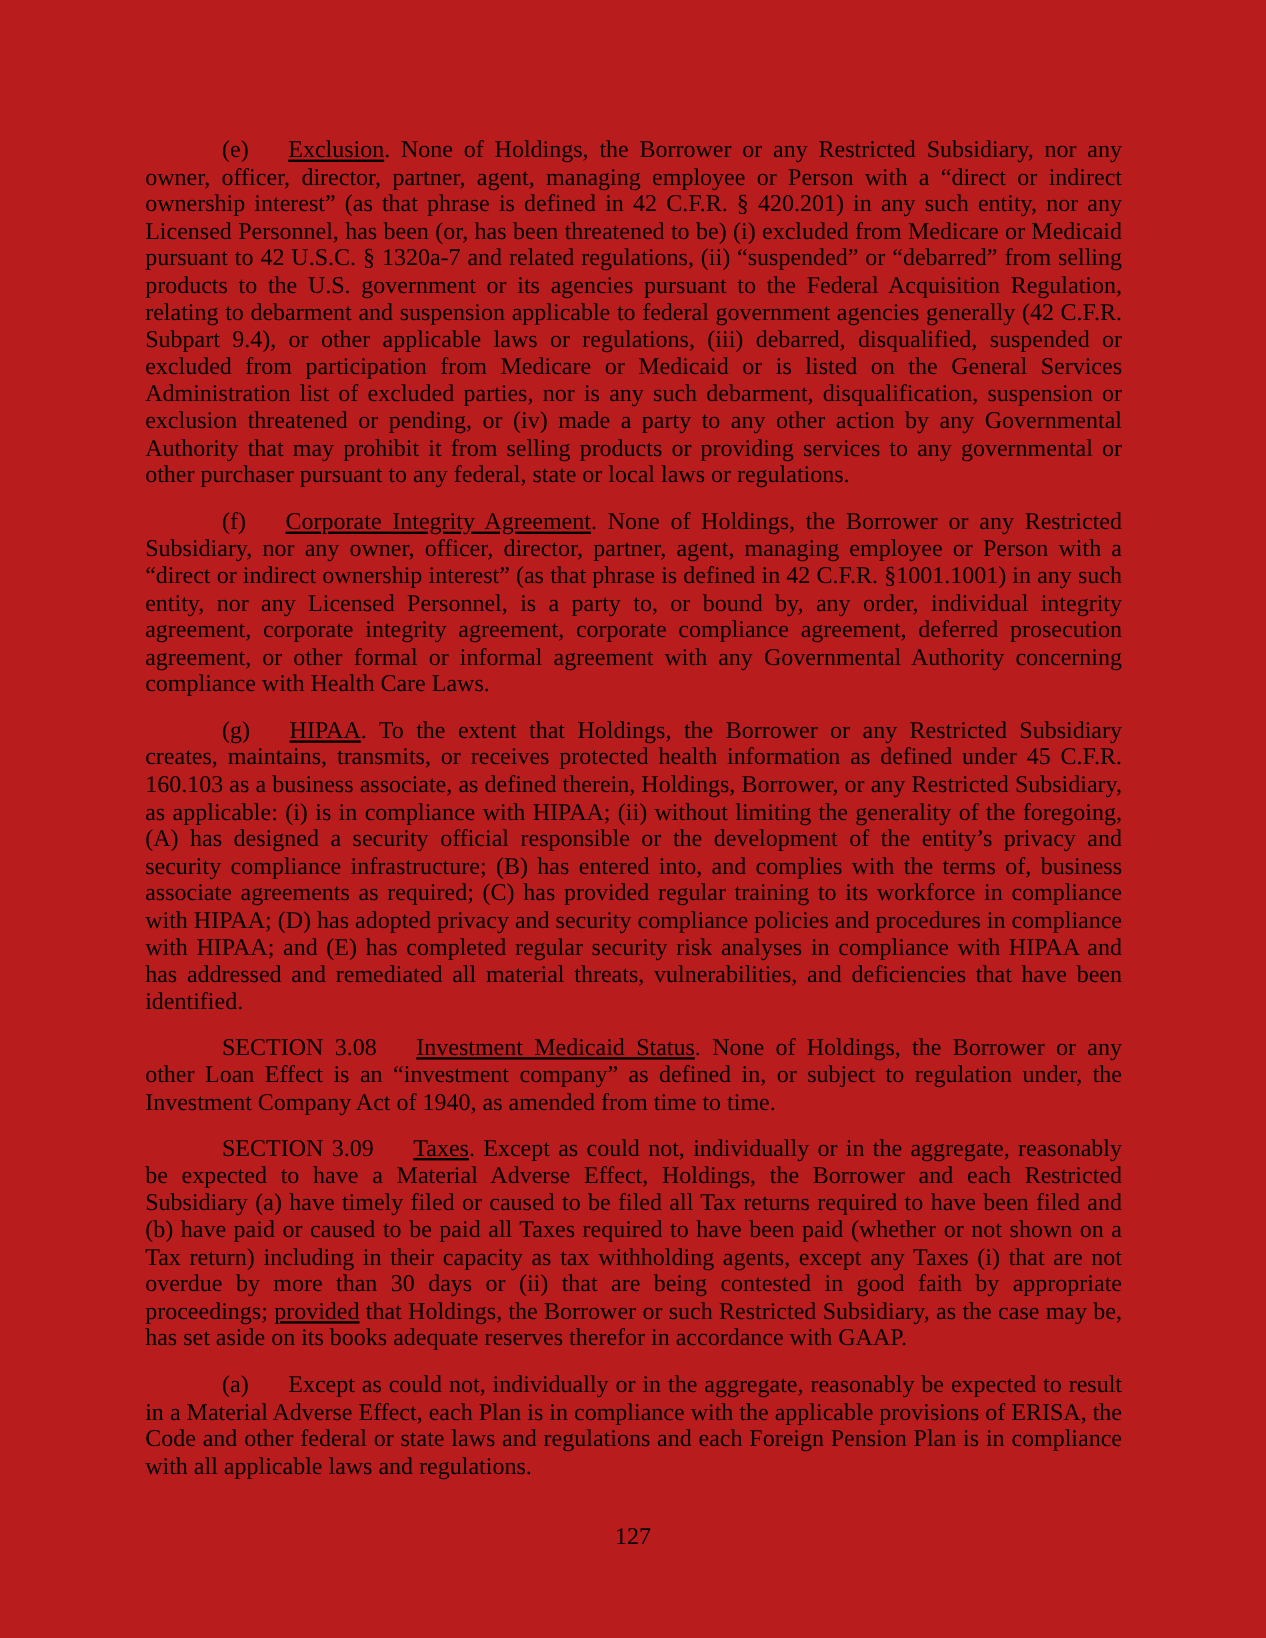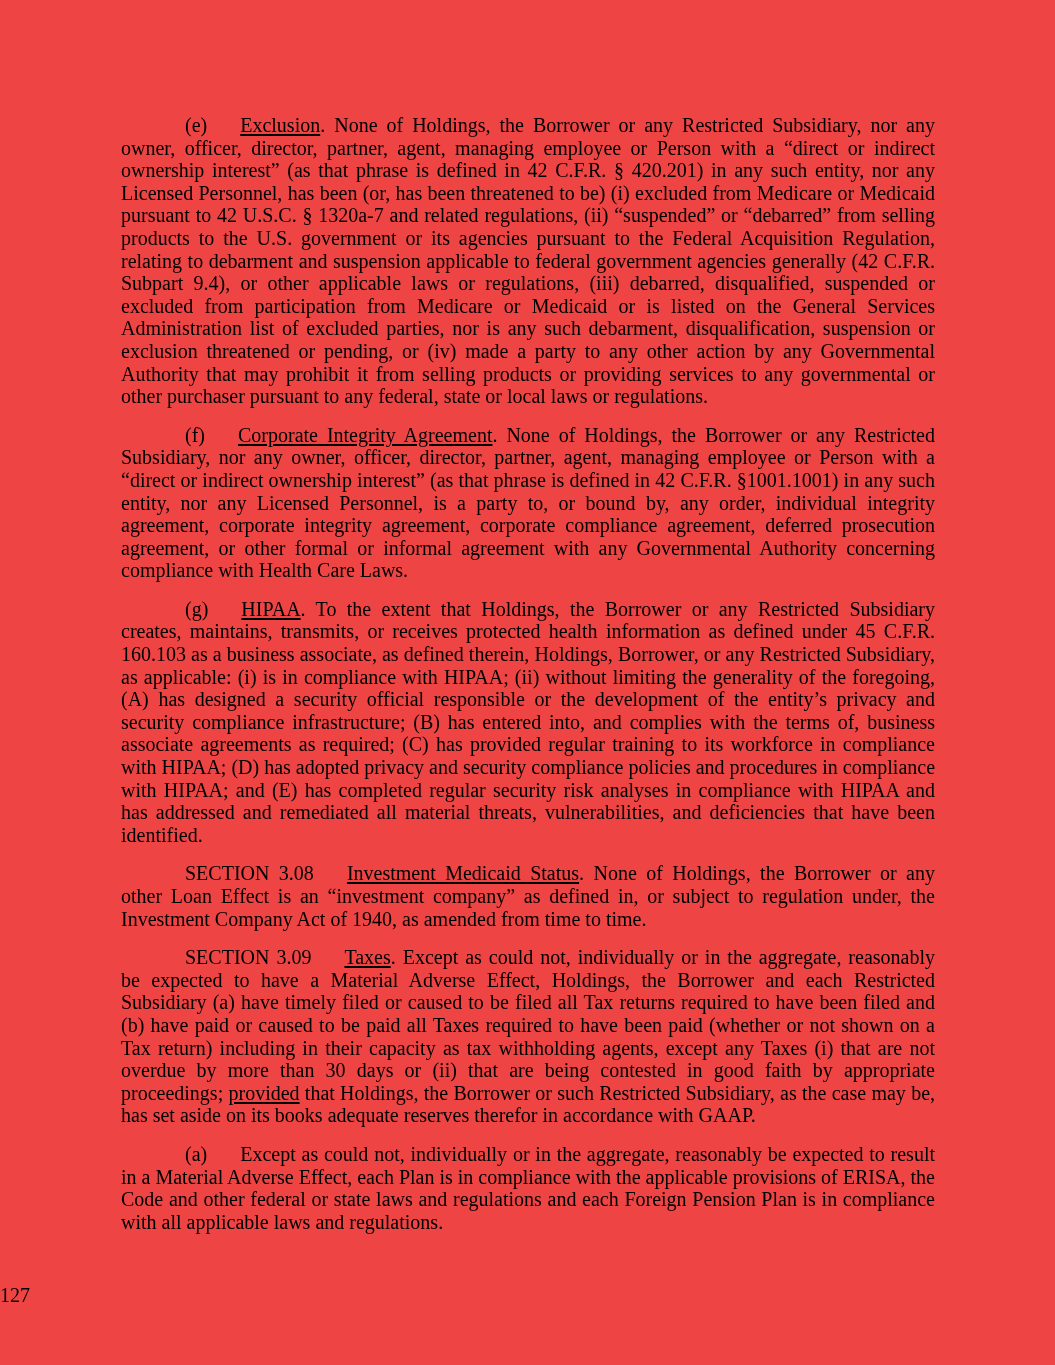--- a/index.html
+++ b/index.html
@@ -7,21 +7,21 @@
     padding: 0;
     background: #ffffff;
   }
   .page {
     position: relative;
     width: 1055px;
     height: 1365px;
     box-sizing: border-box;
     margin: 0;
     padding: 114px 120px 0 121px;
-    background: #ef4444;
+    background: #b91c1c;
     color: #000000;
     font-family: "Liberation Serif", "DejaVu Serif", serif;
     font-size: 20px;
     line-height: 22.6px;
     text-align: justify;
     overflow: hidden;
   }
   .para {
     margin: 0 0 16px 0;
     text-indent: 64px;
@@ -31,21 +31,22 @@
     width: 33px;
   }
   .u {
     text-decoration: underline;
     text-underline-offset: 2px;
   }
   .page-number {
     position: absolute;
     left: 0;
     right: 0;
-    bottom: 58px;
+    bottom: 72px;
+    text-align: center;
     text-indent: 0;
     font-size: 20px;
   }
 </style>
 </head>
 <body>
 
 <main class="page">
 
   <p class="para"><span>(e)</span><span class="tab"></span><span class="u">Exclusion</span><span>.  None of Holdings, the Borrower or any Restricted Subsidiary, nor any owner, officer, director, partner, agent, managing employee or Person with a “direct or indirect ownership interest” (as that phrase is defined in 42 C.F.R. § 420.201) in any such entity, nor any Licensed Personnel, has been (or, has been threatened to be) (i) excluded from Medicare or Medicaid pursuant to 42 U.S.C. § 1320a-7 and related regulations, (ii) “suspended” or “debarred” from selling products to the U.S. government or its agencies pursuant to the Federal Acquisition Regulation, relating to debarment and suspension applicable to federal government agencies generally (42 C.F.R. Subpart 9.4), or other applicable laws or regulations, (iii) debarred, disqualified, suspended or excluded from participation from Medicare or Medicaid or is listed on the General Services Administration list of excluded parties, nor is any such debarment, disqualification, suspension or exclusion threatened or pending, or (iv) made a party to any other action by any Governmental Authority that may prohibit it from selling products or providing services to any governmental or other purchaser pursuant to any federal, state or local laws or regulations.</span></p>

